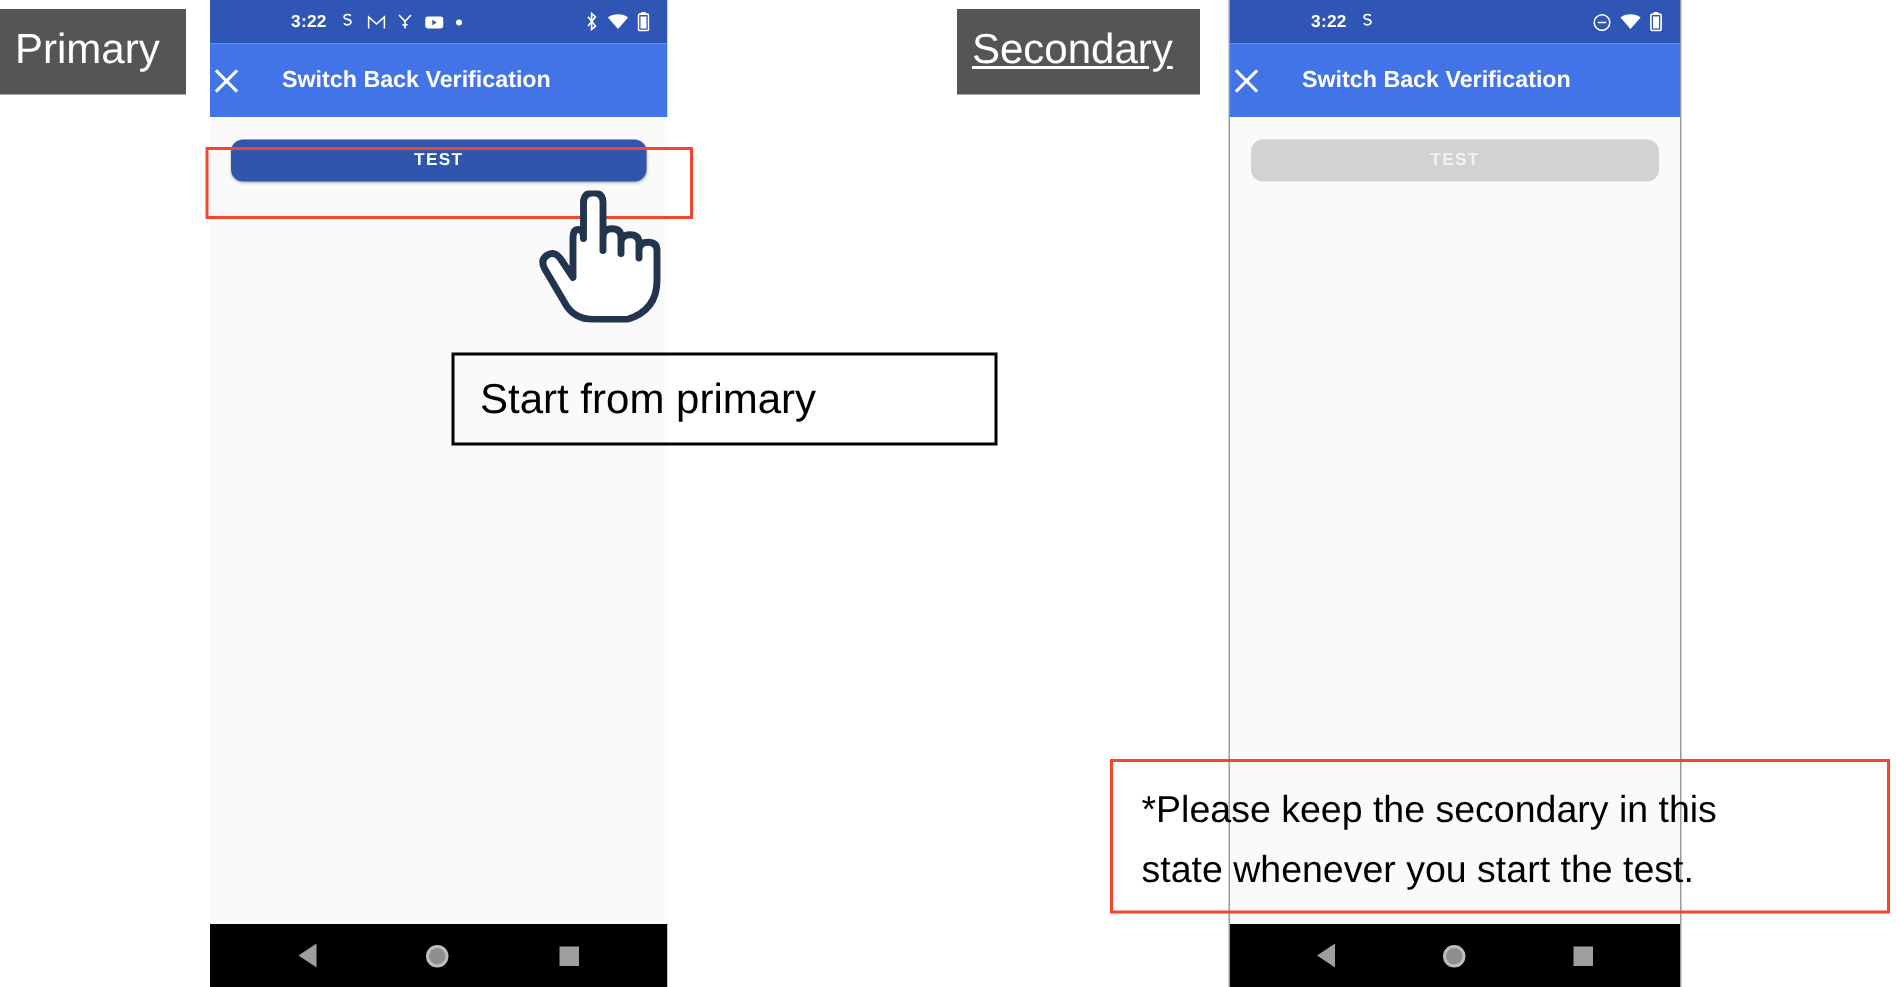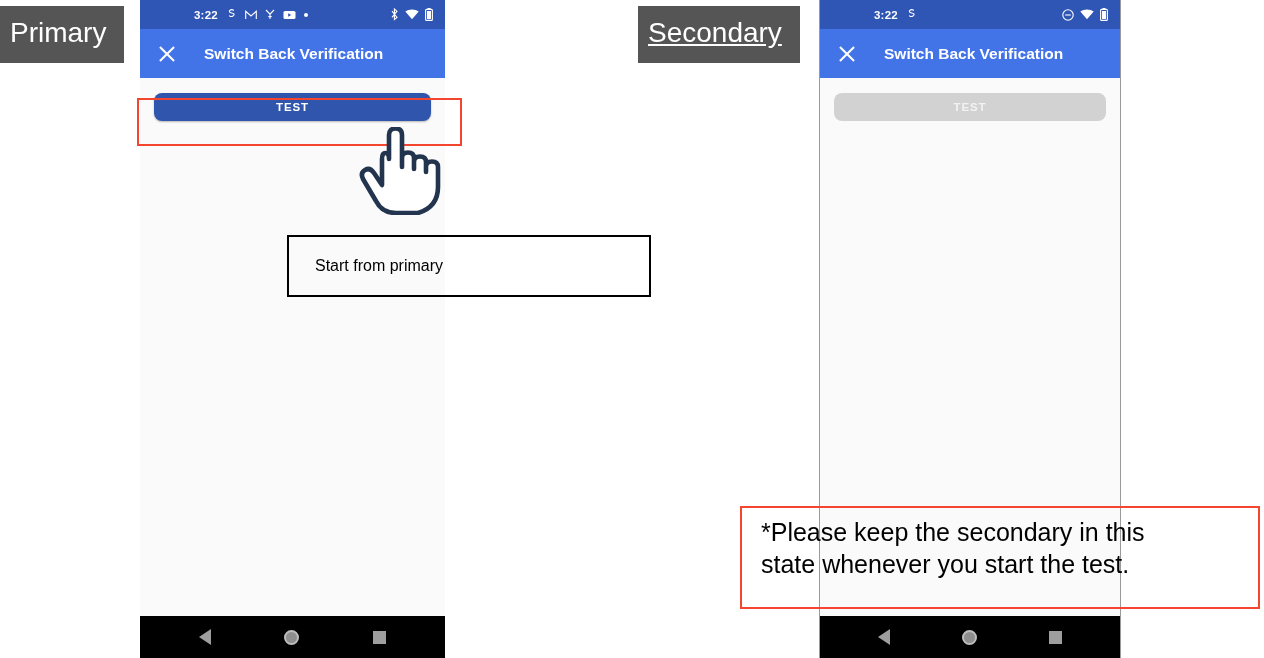--- a/index.html
+++ b/index.html
@@ -65,21 +65,20 @@
     width: 4px; height: 4px; border-radius: 50%;
     background: #ffffff; display: inline-block;
   }
 
   
   .app-bar {
     height: 49px;
     background: #4274e8;
     display: flex;
     align-items: center;
-    padding-left: 16px;
     box-sizing: border-box;
   }
   .close-x {
     width: 22px; height: 22px;
     position: relative;
     flex: 0 0 auto;
     cursor: pointer;
   }
   .close-x::before, .close-x::after {
     content: "";
@@ -185,25 +184,26 @@
   #label-primary   { left: 0px;   top: 6px;  }
   #label-secondary { left: 638px; top: 6px; text-decoration: underline;  }
 
   
   .callout {
     position: absolute;
     border: 2px solid #000000;
     background: rgba(255,255,255,0.0);
     display: flex;
     align-items: center;
-    padding-left: 26px;
-    box-sizing: border-box;
-    font-size: 16px;
+    padding-left: 17px;
+    box-sizing: border-box;
+    font-size: 28px;
     color: #000000;
     white-space: nowrap;
+    margin-left: 14px;
   }
   #callout-primary {
     left: 287px; top: 235px;
     width: 364px; height: 62px;
   }
   .callout-red {
     position: absolute;
     border: 2px solid #f4462f;
     box-sizing: border-box;
   }
@@ -212,21 +212,21 @@
     width: 325px; height: 48px;
   }
   #note-secondary {
     left: 740px; top: 506px;
     width: 520px; height: 103px;
     padding: 8px 0 0 19px;
     font-size: 25px;
     line-height: 1.28;
     color: #000000;
   }
-  #note-secondary span { display: block; white-space: nowrap; }
+  #note-secondary span { display: block; white-space: nowrap; margin-top: 8px; }
 
   
   #hand-cursor {
     position: absolute;
     left: 352px; top: 127px;
     width: 96px; height: 88px;
     pointer-events: none;
   }
 </style>
 </head>

